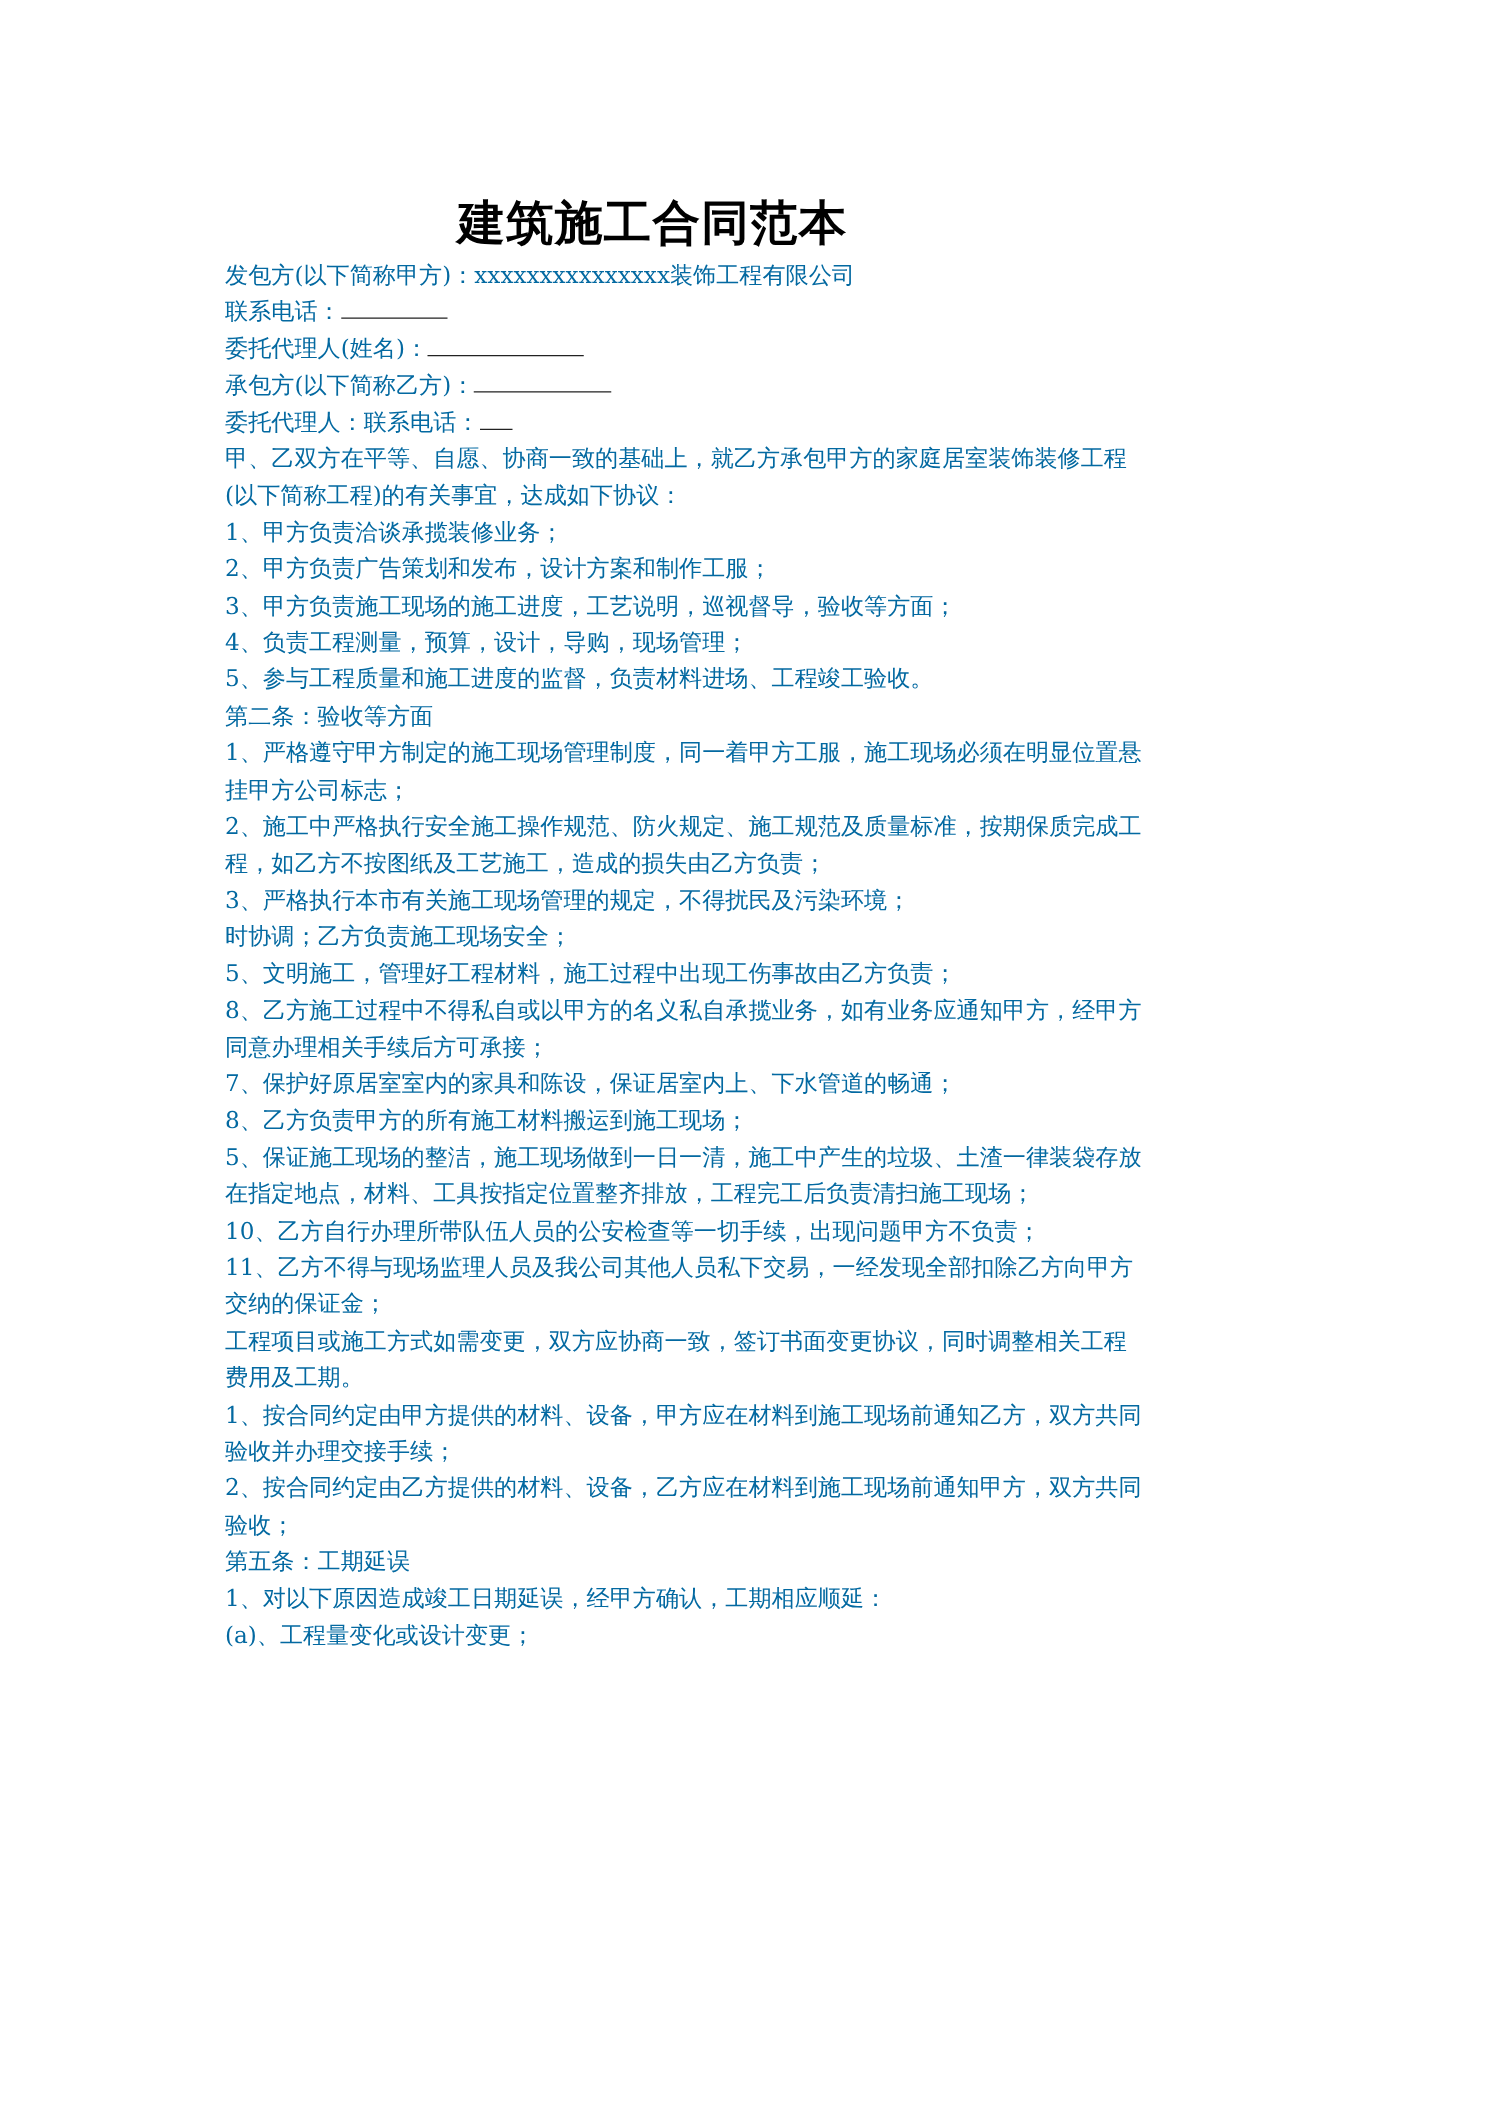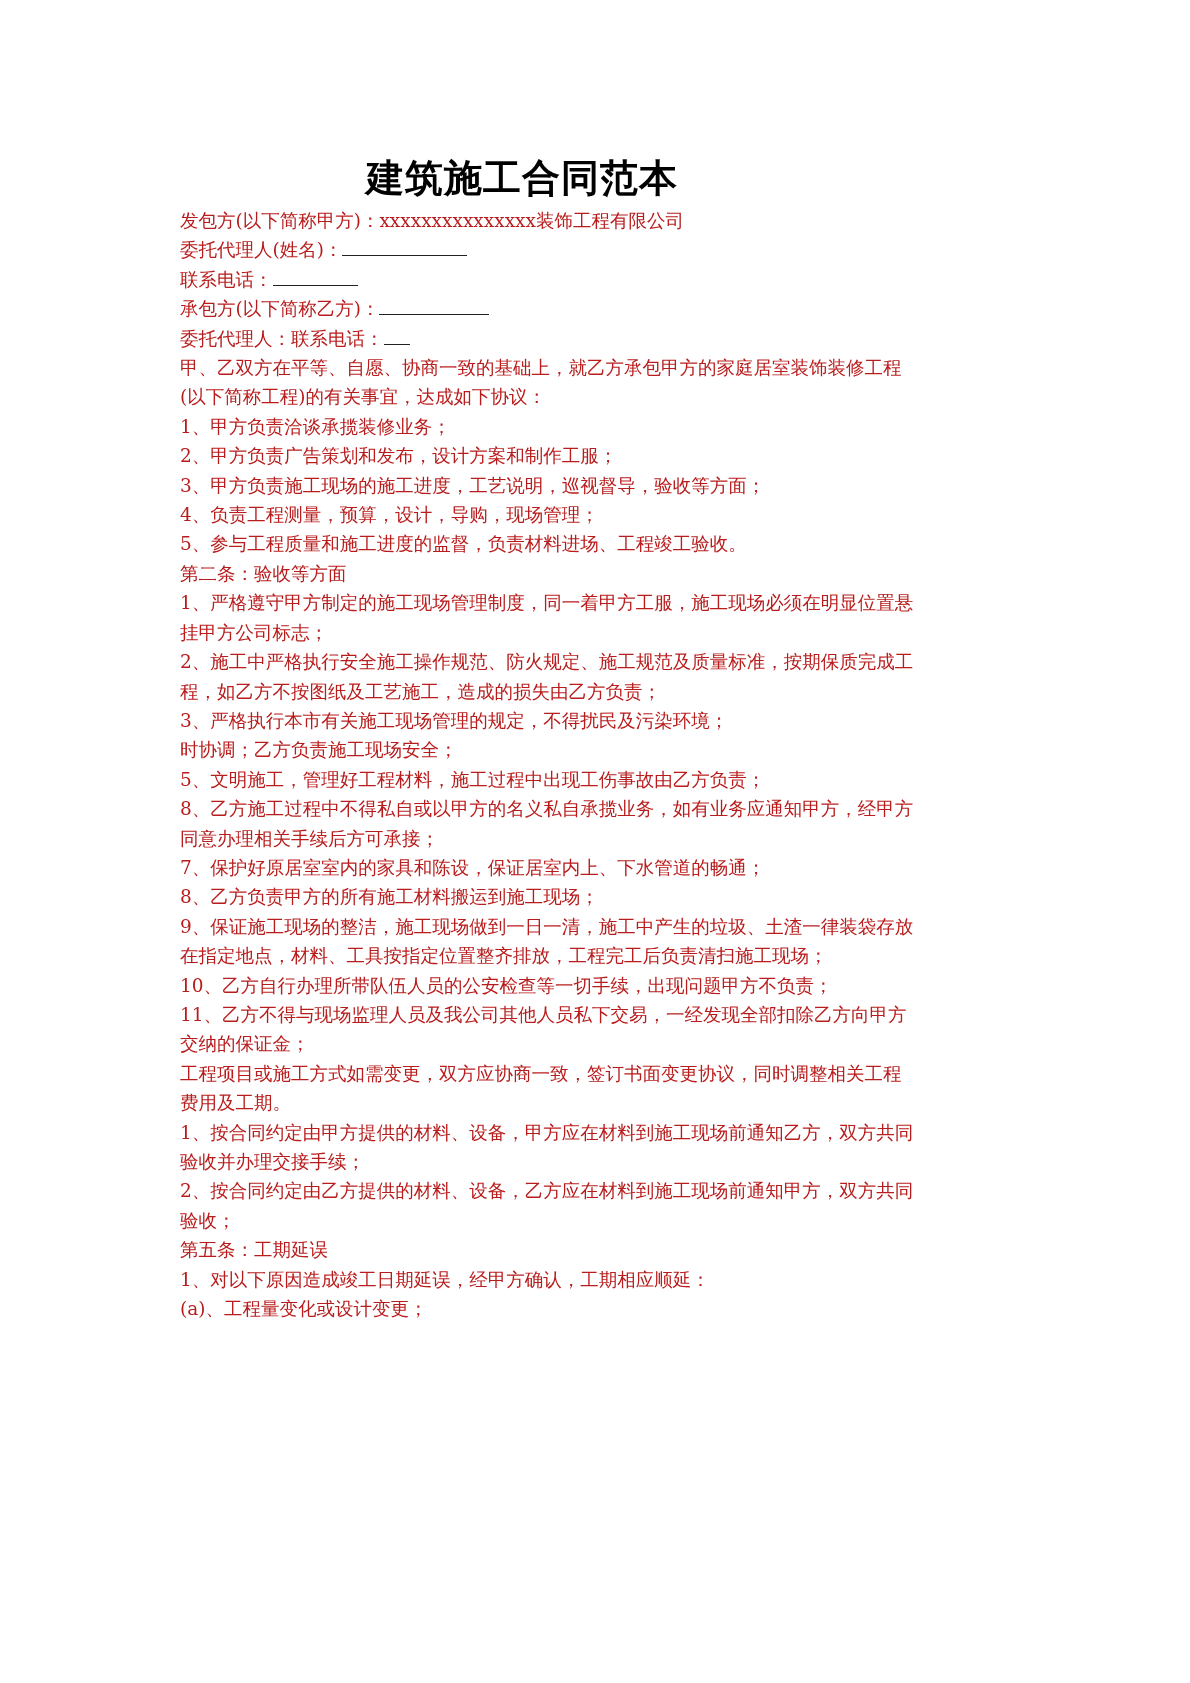--- a/index.html
+++ b/index.html
@@ -9,35 +9,35 @@
   }
   .title {
     position: absolute; left: 0; width: 1014px; top: 150px; text-align: center;
     font-family: "DejaVu Serif", "Liberation Serif", serif;
     font-weight: bold; font-size: 38px; line-height: 56px; color: #000;
     padding-left: 30px; box-sizing: border-box; letter-spacing: 1px;
   }
   .body {
     position: absolute; left: 180px; top: 206px; width: 840px;
     font-family: "DejaVu Serif", "Liberation Serif", serif;
-    font-size: 18.5px; line-height: 29.4px; color: #b91c1c;
+    font-size: 18.5px; line-height: 29.4px; color: #0369a1;
   }
   .line { display: block; white-space: nowrap; }
   .blank { display: inline-block; border-bottom: 1px solid #222; height: 18px; vertical-align: baseline; }
 </style>
 </head>
 <body>
 
 <div class="page">
   <div class="title">建筑施工合同范本</div>
 
   <div class="body">
     <span class="line"><span>发包方(以下简称甲方)：</span><span>xxxxxxxxxxxxxxx装饰工程有限公司</span></span>
+    <span class="line"><span>联系电话：</span><span class="blank" style="width:85px"></span></span>
     <span class="line"><span>委托代理人(姓名)：</span><span class="blank" style="width:125px"></span></span>
-    <span class="line"><span>联系电话：</span><span class="blank" style="width:85px"></span></span>
     <span class="line"><span>承包方(以下简称乙方)：</span><span class="blank" style="width:110px"></span></span>
     <span class="line"><span>委托代理人：联系电话：</span><span class="blank" style="width:26px"></span></span>
 
     <span class="line">甲、乙双方在平等、自愿、协商一致的基础上，就乙方承包甲方的家庭居室装饰装修工程</span>
     <span class="line">(以下简称工程)的有关事宜，达成如下协议：</span>
     <span class="line">1、甲方负责洽谈承揽装修业务；</span>
     <span class="line">2、甲方负责广告策划和发布，设计方案和制作工服；</span>
     <span class="line">3、甲方负责施工现场的施工进度，工艺说明，巡视督导，验收等方面；</span>
     <span class="line">4、负责工程测量，预算，设计，导购，现场管理；</span>
     <span class="line">5、参与工程质量和施工进度的监督，负责材料进场、工程竣工验收。</span>
@@ -46,21 +46,21 @@
     <span class="line">挂甲方公司标志；</span>
     <span class="line">2、施工中严格执行安全施工操作规范、防火规定、施工规范及质量标准，按期保质完成工</span>
     <span class="line">程，如乙方不按图纸及工艺施工，造成的损失由乙方负责；</span>
     <span class="line">3、严格执行本市有关施工现场管理的规定，不得扰民及污染环境；</span>
     <span class="line">时协调；乙方负责施工现场安全；</span>
     <span class="line">5、文明施工，管理好工程材料，施工过程中出现工伤事故由乙方负责；</span>
     <span class="line">8、乙方施工过程中不得私自或以甲方的名义私自承揽业务，如有业务应通知甲方，经甲方</span>
     <span class="line">同意办理相关手续后方可承接；</span>
     <span class="line">7、保护好原居室室内的家具和陈设，保证居室内上、下水管道的畅通；</span>
     <span class="line">8、乙方负责甲方的所有施工材料搬运到施工现场；</span>
-    <span class="line">9、保证施工现场的整洁，施工现场做到一日一清，施工中产生的垃圾、土渣一律装袋存放</span>
+    <span class="line">5、保证施工现场的整洁，施工现场做到一日一清，施工中产生的垃圾、土渣一律装袋存放</span>
     <span class="line">在指定地点，材料、工具按指定位置整齐排放，工程完工后负责清扫施工现场；</span>
     <span class="line">10、乙方自行办理所带队伍人员的公安检查等一切手续，出现问题甲方不负责；</span>
     <span class="line">11、乙方不得与现场监理人员及我公司其他人员私下交易，一经发现全部扣除乙方向甲方</span>
     <span class="line">交纳的保证金；</span>
     <span class="line">工程项目或施工方式如需变更，双方应协商一致，签订书面变更协议，同时调整相关工程</span>
     <span class="line">费用及工期。</span>
     <span class="line">1、按合同约定由甲方提供的材料、设备，甲方应在材料到施工现场前通知乙方，双方共同</span>
     <span class="line">验收并办理交接手续；</span>
     <span class="line">2、按合同约定由乙方提供的材料、设备，乙方应在材料到施工现场前通知甲方，双方共同</span>
     <span class="line">验收；</span>

